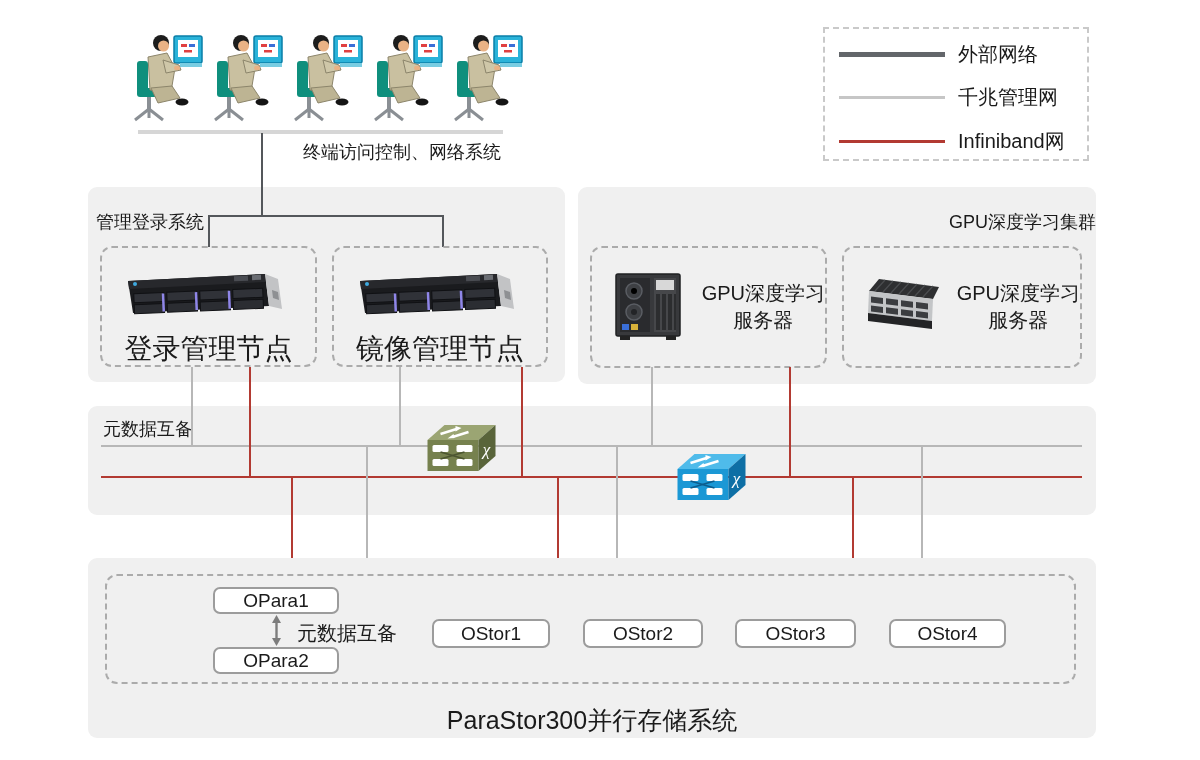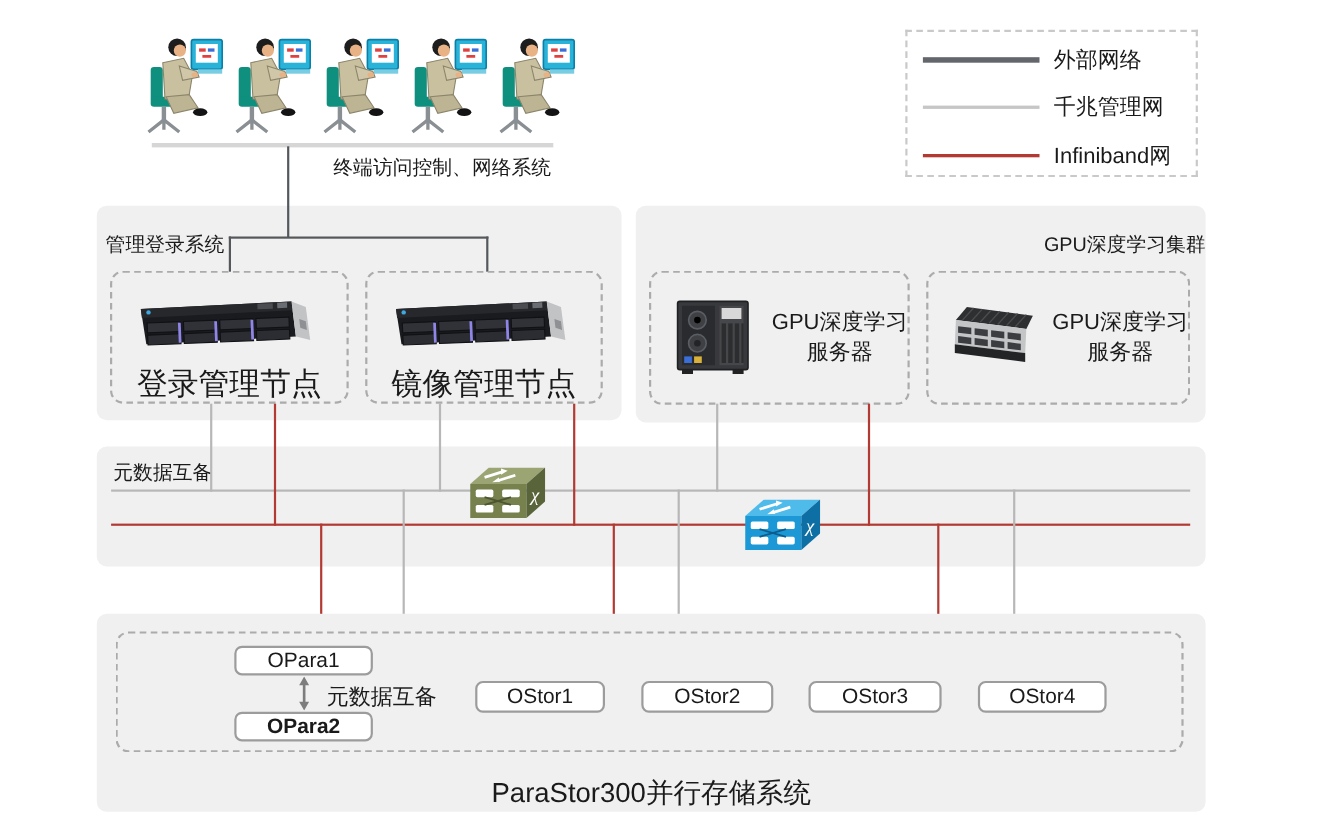--- a/index.html
+++ b/index.html
@@ -174,21 +174,21 @@
     <line x1="37" y1="27" x2="13" y2="34" stroke="#0d5c8c" stroke-width="1.6"></line>
     <text x="59" y="30" fill="#fff" font-size="17" font-style="italic" font-family="'Liberation Serif',serif" text-anchor="middle">χ</text>
       </g>
   </svg>
 
   <div class="dashedbox" style="left:105px;top:574px;width:971px;height:110px;"></div>
 
   <div class="small-box" style="left:213px;top:587px;width:126px;height:27px;justify-content:center;">
     <span>OPara1</span>
   </div>
-  <div class="small-box" style="left:213px;top:647px;width:126px;height:27px;font-weight:bold;">
+  <div class="small-box" style="left:213px;top:647px;width:126px;height:27px;">
     <span>OPara2</span>
   </div>
 
   <svg class="abs" style="left:269px;top:615px;" width="15" height="31" viewBox="0 0 15 31">
     <line x1="7.5" y1="6" x2="7.5" y2="25" stroke="#7d7d7d" stroke-width="2.4"></line>
     <polygon points="7.5,0 3,8 12,8" fill="#7d7d7d"></polygon>
     <polygon points="7.5,31 3,23 12,23" fill="#7d7d7d"></polygon>
   </svg>
   <div class="caption" style="left:297px;top:620px;font-size:20px;">元数据互备</div>
 

